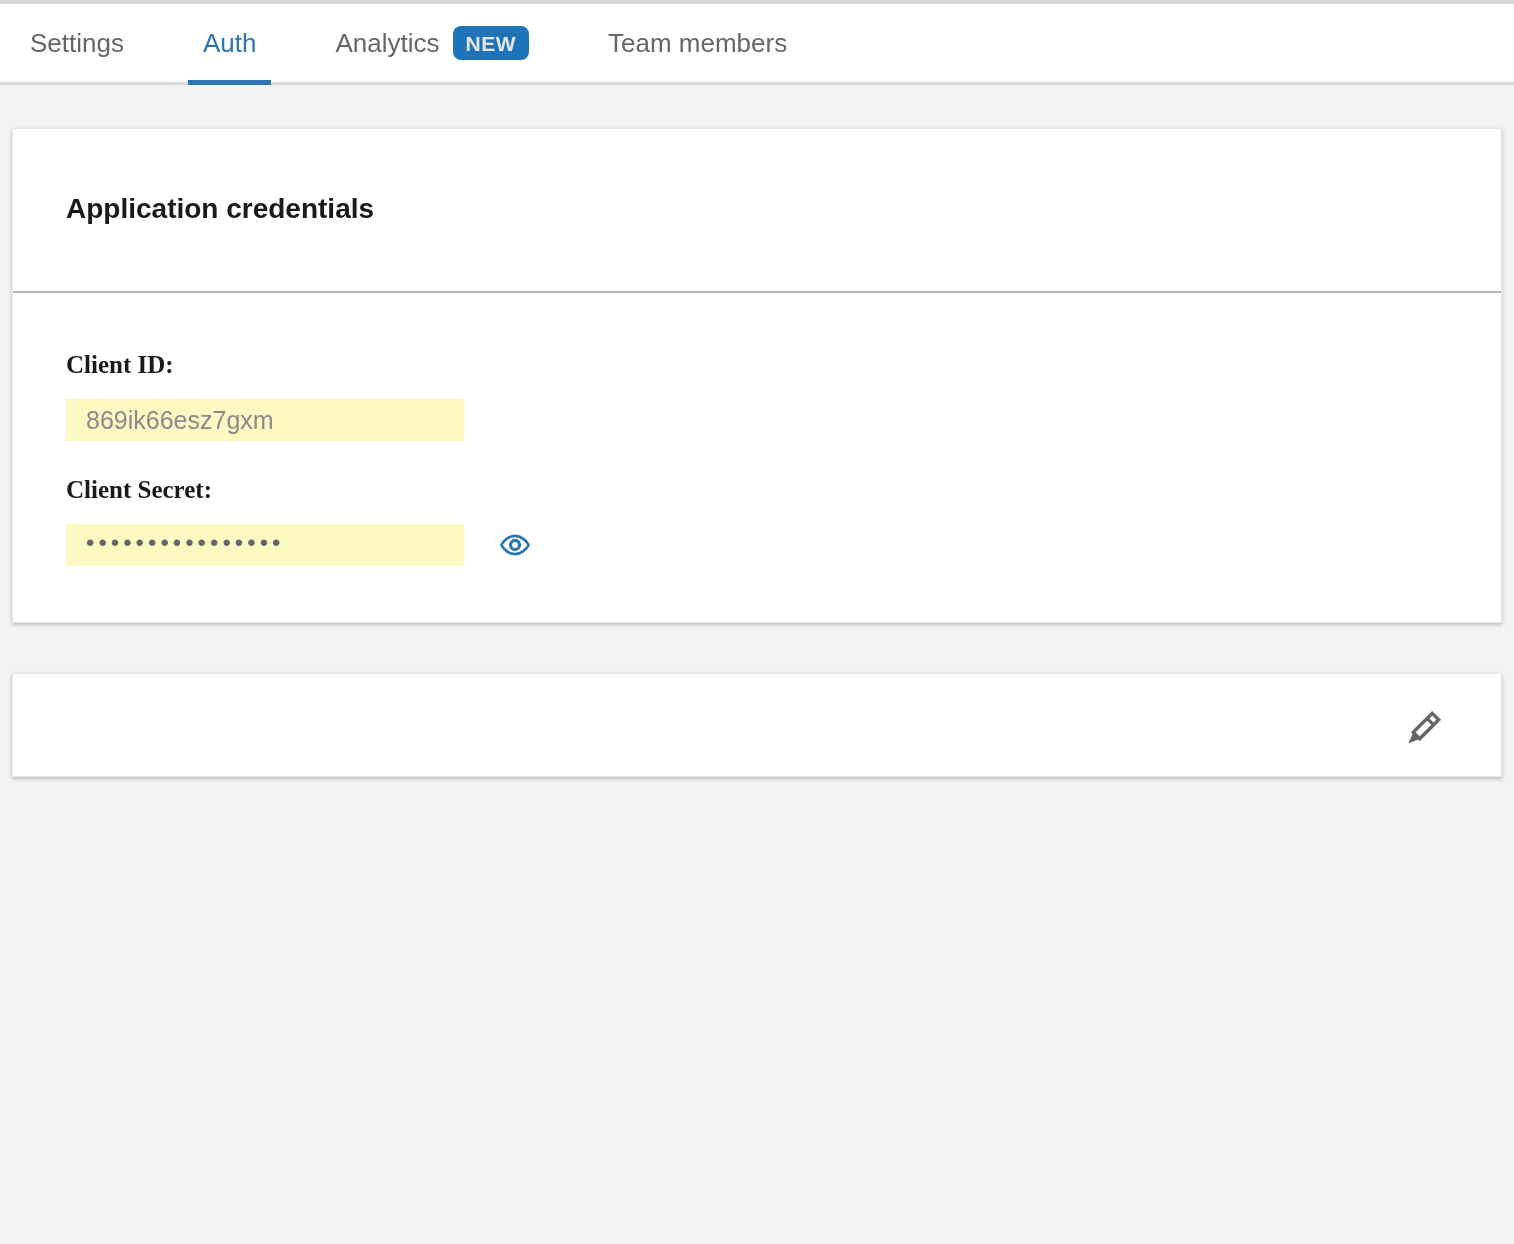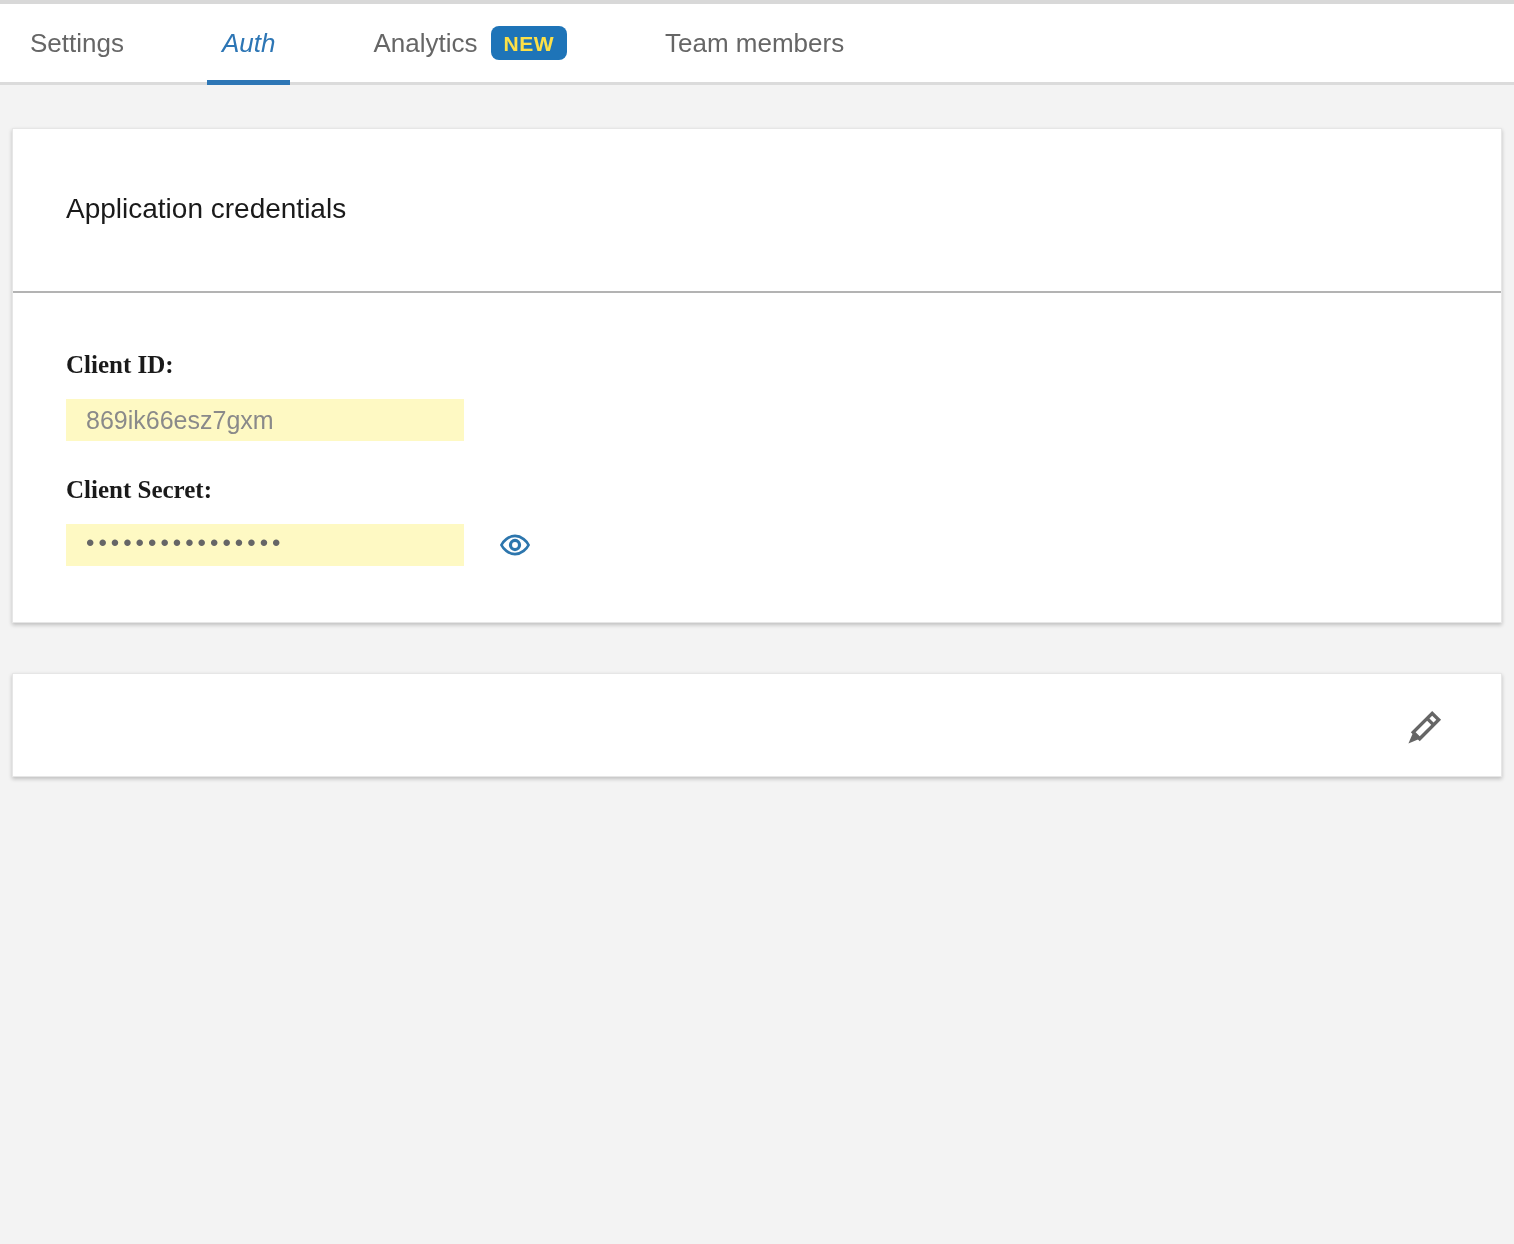--- a/index.html
+++ b/index.html
@@ -14,44 +14,44 @@
 
   
   .tabbar {
     background: #ffffff;
     border-top: 4px solid #d8d8d8;
     border-bottom: 3px solid #dbdbdb;
     height: 78px;
     display: flex;
     align-items: stretch;
     padding-left: 15px;
-    gap: 68px;
+    gap: 49px;
   }
   .tab {
     display: flex;
     align-items: center;
     gap: 13px;
     padding: 0 15px;
     font-size: 26px;
     font-weight: 500;
     color: #666666;
     position: relative;
     cursor: pointer;
     white-space: nowrap;
   }
-  .tab.active { color: #2d76b5; font-style: italic; }
+  .tab.active { color: #2d76b5; }
   .tab-underline {
     position: absolute;
     left: 0; right: 0; bottom: -3px;
     height: 5px;
     background: #2d76b5;
   }
   .badge {
     background: #1e74b8;
-    color: #fde047;
+    color: #e5e5e5;
     font-size: 21px;
     font-weight: 700;
     line-height: 1;
     padding: 7px 13px 6px;
     border-radius: 8px;
     letter-spacing: 0.5px;
   }
 
   
   .content { padding: 43px 12px 0; }
@@ -61,21 +61,21 @@
     box-shadow: 0 2px 4px rgba(0,0,0,0.22);
     margin-bottom: 50px;
   }
   .card-header {
     padding: 40px 53px 42px;
     border-bottom: 2px solid #b3b3b3;
   }
   .card-title {
     font-size: 28px;
     line-height: 34px;
-    font-weight: 400;
+    font-weight: 700;
     color: #1a1a1a;
   }
 
   
   .cred-body { padding: 57px 53px 56px; }
   .field-label {
     font-size: 25px;
     line-height: 30px;
     font-weight: 700;
     color: #1a1a1a;

